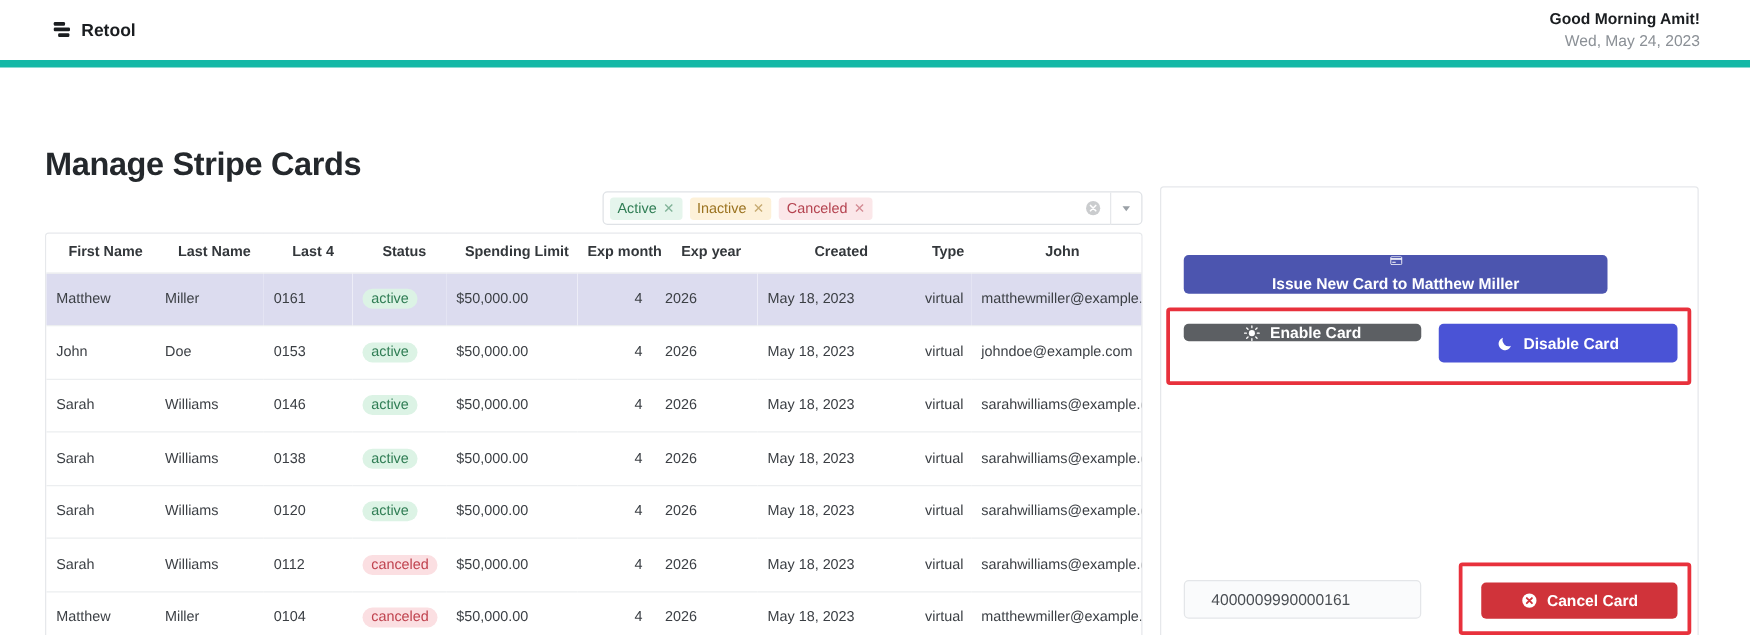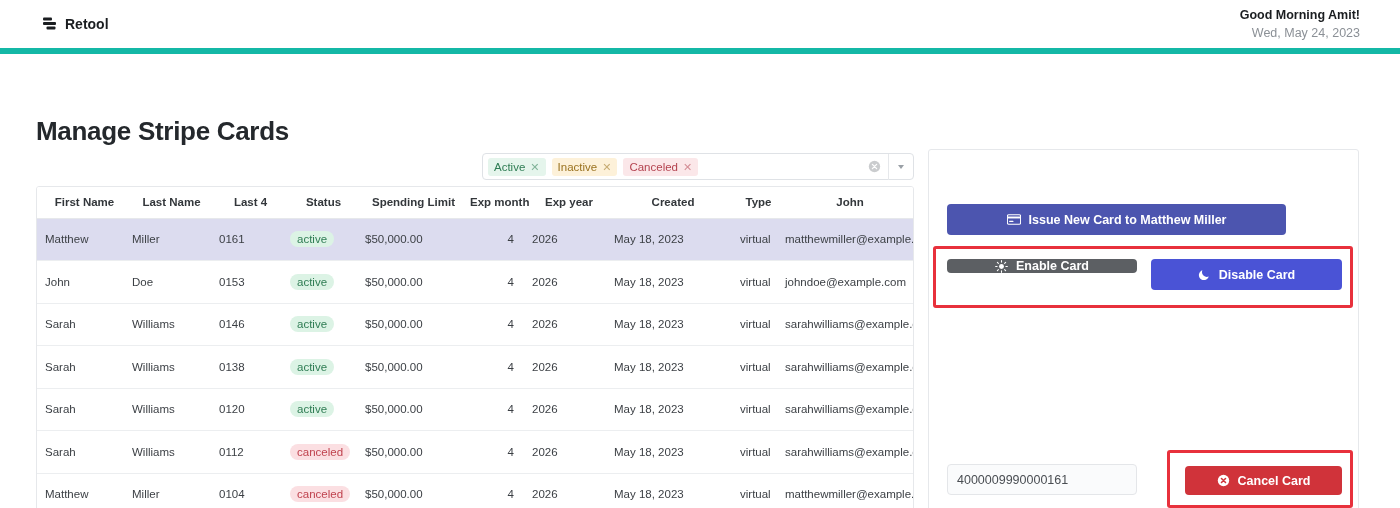--- a/index.html
+++ b/index.html
@@ -172,21 +172,21 @@
     border-radius: 4px;
     font-size: 12.5px; font-weight: bold;
     cursor: pointer;
     border: none;
     font-family: "Liberation Sans", sans-serif;
   }
   .btn-issue {
     position: absolute;
     left: 18px; top: 54px;
     width: 339px; height: 31px;
-    background: #4c55af; color: #fff;
+    background: #4c55af; color: #fff; flex-direction: column;
   }
   .btn-enable {
     position: absolute;
     left: 18px; top: 109px;
     width: 190px; height: 14px;
     background: #5c5f63; color: #fff;
   }
   .btn-disable {
     position: absolute;
     left: 222px; top: 109px;
@@ -199,21 +199,21 @@
     width: 157px; height: 29px;
     background: #d0333a; color: #fff;
   }
   .card-number {
     position: absolute;
     left: 18px; top: 314px;
     width: 190px; height: 31px;
     border: 1px solid #e4e6e9;
     border-radius: 4px;
     background: #fafbfc;
-    padding: 0 9px;
+    padding: 0 21px;
     font-family: "Liberation Sans", sans-serif;
     font-size: 12.5px;
     color: #4a4e53;
   }
 
   
   .anno {
     position: absolute;
     border: 3px solid #e8313c;
     border-radius: 3px;

